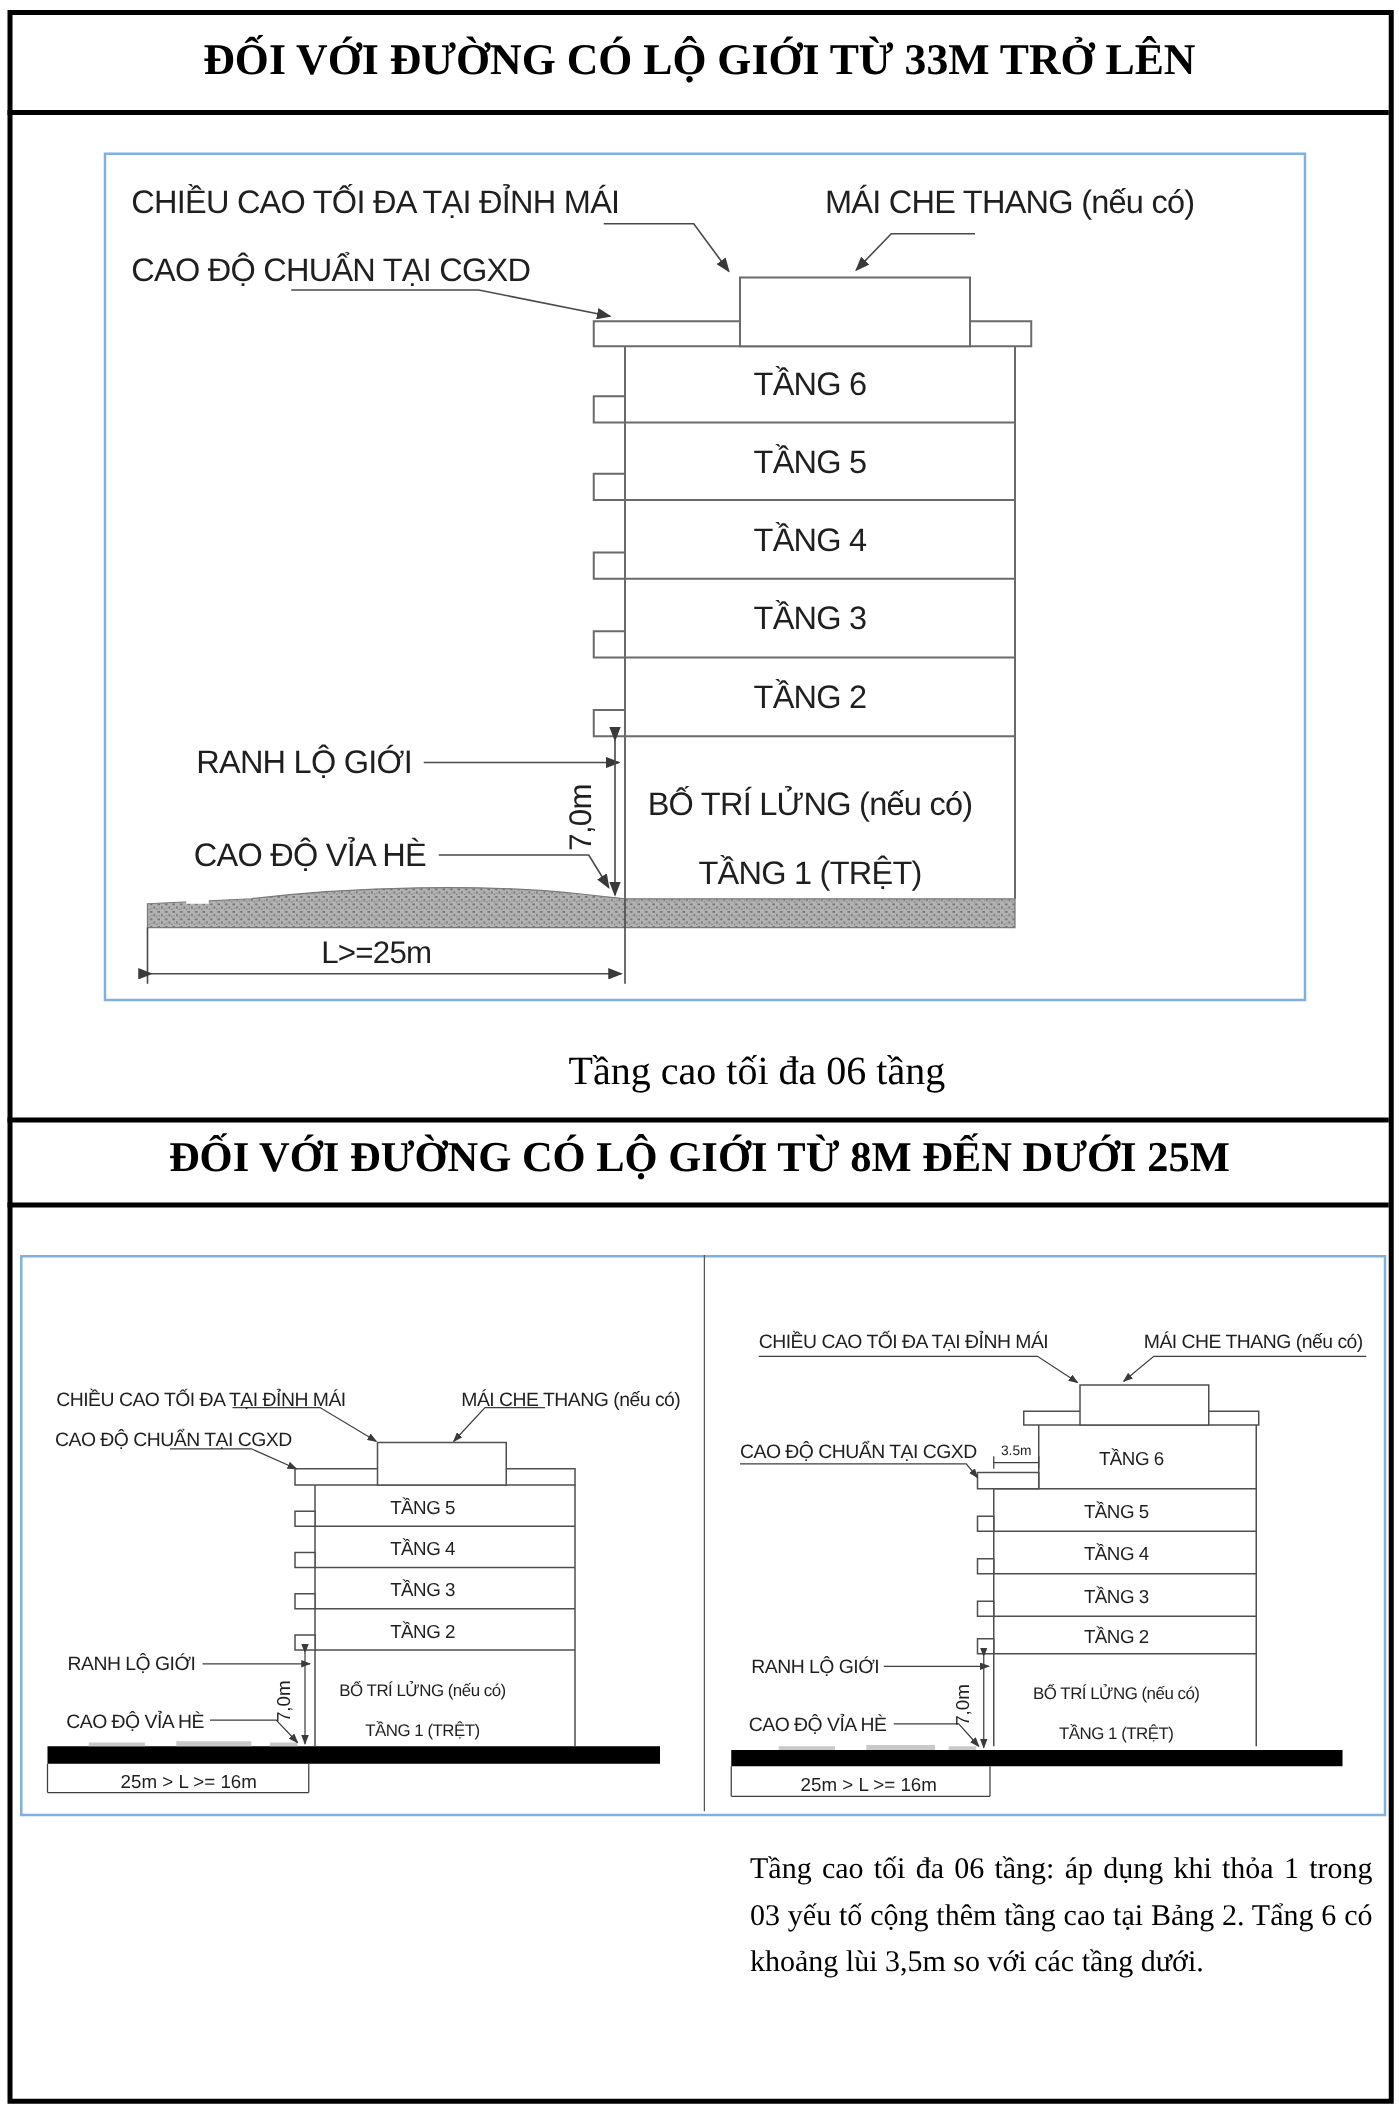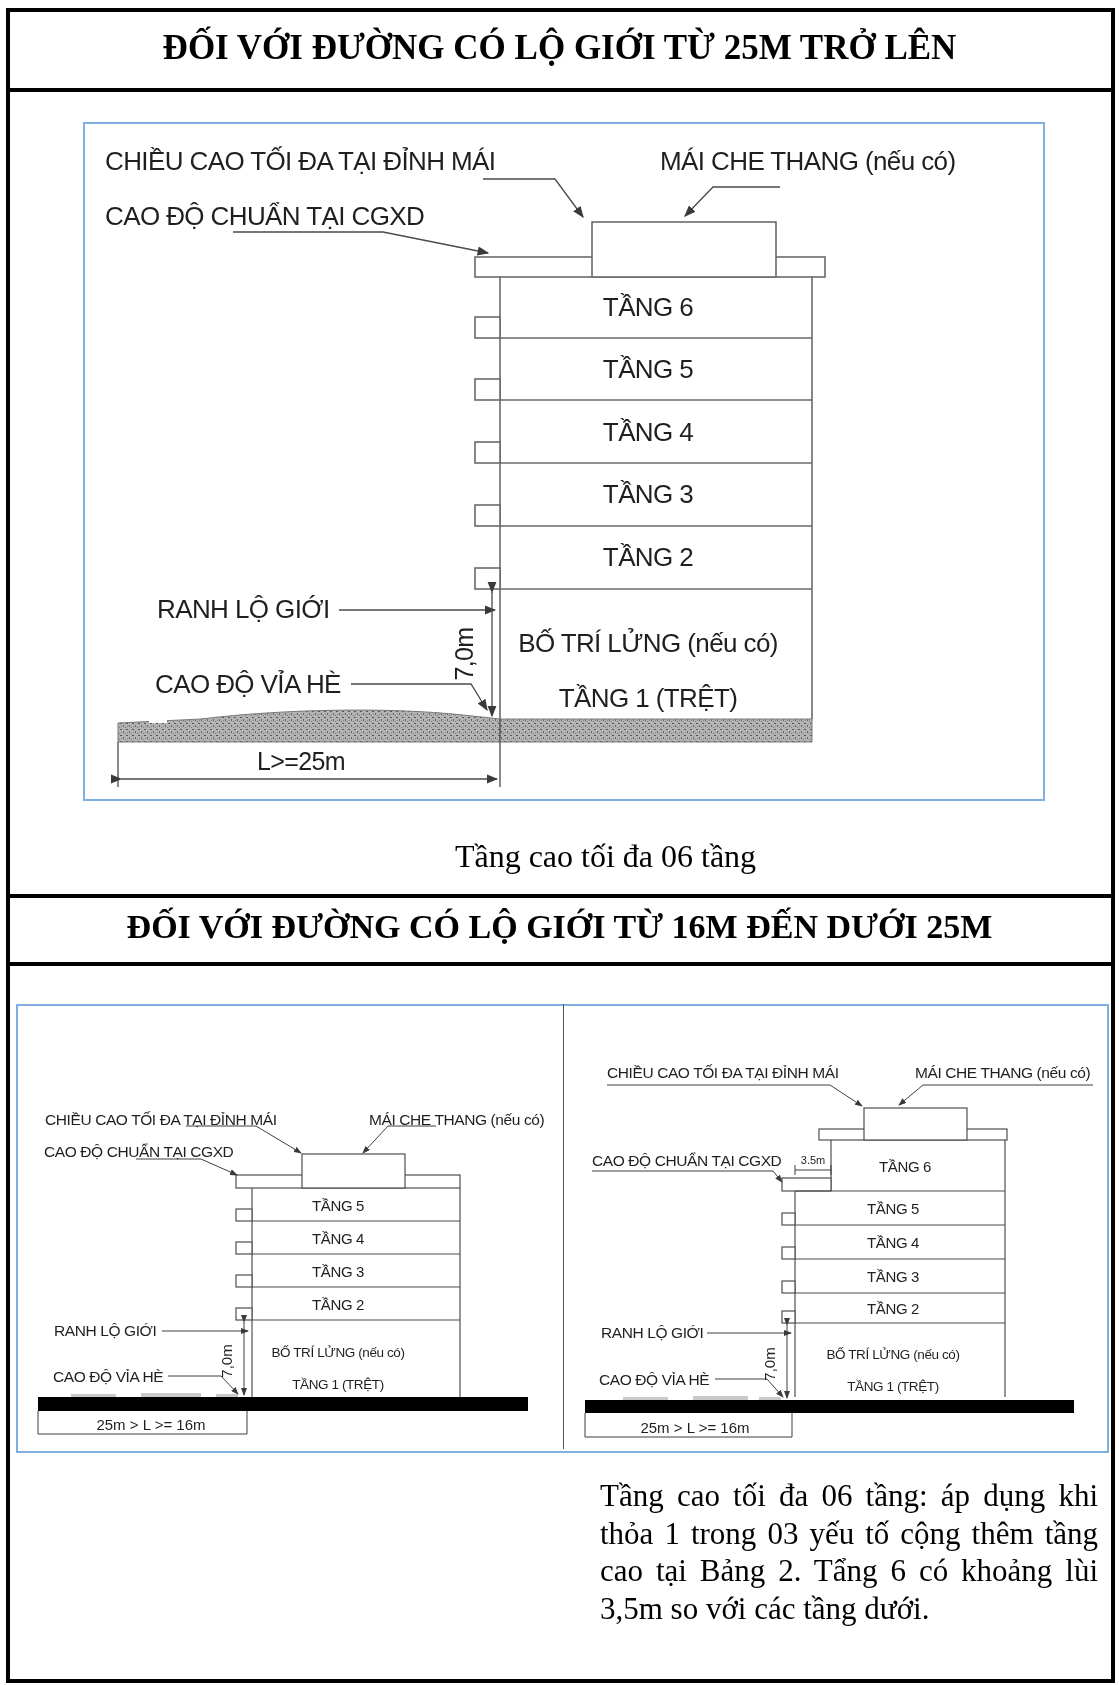--- a/index.html
+++ b/index.html
@@ -10,21 +10,21 @@
   .hline{position:absolute;left:6px;width:1105px;background:#000;}
   .sec-title{position:absolute;left:10px;width:1099px;text-align:center;
              font-family:"Liberation Serif",serif;font-weight:bold;color:#000;}
   .title1{top:28px;font-size:35px;}
   .title2{top:908px;font-size:34px;}
   .bluebox{position:absolute;border:2px solid #7fb0e0;background:#fff;}
   .caption{position:absolute;font-family:"Liberation Serif",serif;color:#000;}
   .cap-center{text-align:center;padding-left:46px;}
   .cap1{left:0;top:838px;width:1119px;font-size:32px;}
   .cap2l{left:16px;top:1480px;width:531px;font-size:32px;}
-  .cap2r{left:600px;top:1477px;width:498px;font-size:31px;line-height:37.5px;
+  .cap2r{left:600px;top:1477px;width:498px;font-size:24px;line-height:37.5px;
          text-align:justify;text-align-last:left;}
   svg{position:absolute;overflow:visible;}
   svg text{fill:#1f1f1f;}
   .st{font-family:"Liberation Sans",sans-serif;letter-spacing:-0.6px;}
   .big-lbl{font-size:26px;}
   .big-flr{font-size:26px;}
   .sm-lbl{font-size:15.5px;letter-spacing:-0.4px;}
   .sm-flr{font-size:15px;letter-spacing:-0.4px;}
   .sm-sub{font-size:13.5px;letter-spacing:-0.4px;}
   .dim-big{font-size:25px;}
@@ -32,21 +32,21 @@
   .tiny{font-size:11px;}
   .divider{position:absolute;left:563px;top:1004px;width:1px;height:445px;background:#555;}
 </style>
 </head>
 <body>
 
 <div class="page">
 
   <div class="frame"></div>
 
-  <div class="sec-title title1">ĐỐI VỚI ĐƯỜNG CÓ LỘ GIỚI TỪ 25M TRỞ LÊN</div>
+  <div class="sec-title title1">ĐỐI VỚI ĐƯỜNG CÓ LỘ GIỚI TỪ 33M TRỞ LÊN</div>
   <div class="hline" style="top:88px;height:4px;"></div>
 
   <div class="bluebox" style="left:83px;top:122px;width:958px;height:675px;"></div>
 
   <svg style="left:83px;top:122px;" width="958" height="675" viewBox="0 0 958 675">
     <defs>
       <marker id="ar1" markerWidth="9" markerHeight="7" refX="8" refY="3.5" orient="auto">
         <path d="M0,0 L9,3.5 L0,7 Z" fill="#3a3a3a"></path>
       </marker>
       <pattern id="hatch1" width="6" height="6" patternUnits="userSpaceOnUse">
@@ -105,21 +105,21 @@
     <text class="st big-flr" x="565" y="444" text-anchor="middle">TẦNG 2</text>
     <text class="st big-flr" x="565" y="530" text-anchor="middle">BỐ TRÍ LỬNG (nếu có)</text>
     <text class="st big-flr" x="565" y="585" text-anchor="middle">TẦNG 1 (TRỆT)</text>
     <text class="st dim-big" x="390" y="532" text-anchor="middle" transform="rotate(-90 390 532)">7,0m</text>
     <text class="st dim-big" x="218" y="648" text-anchor="middle">L&gt;=25m</text>
   </svg>
 
   <div class="caption cap-center cap1">Tầng cao tối đa 06 tầng</div>
 
   <div class="hline" style="top:894px;height:4px;"></div>
-  <div class="sec-title title2">ĐỐI VỚI ĐƯỜNG CÓ LỘ GIỚI TỪ 16M ĐẾN DƯỚI 25M</div>
+  <div class="sec-title title2">ĐỐI VỚI ĐƯỜNG CÓ LỘ GIỚI TỪ 8M ĐẾN DƯỚI 25M</div>
   <div class="hline" style="top:962px;height:4px;"></div>
 
   <div class="bluebox" style="left:16px;top:1004px;width:1089px;height:445px;"></div>
   <div class="divider"></div>
 
   <svg style="left:16px;top:1004px;" width="547" height="445" viewBox="0 0 547 445">
     <defs>
       <marker id="ar2" markerWidth="8" markerHeight="6" refX="7" refY="3" orient="auto">
         <path d="M0,0 L8,3 L0,6 Z" fill="#3a3a3a"></path>
       </marker>

